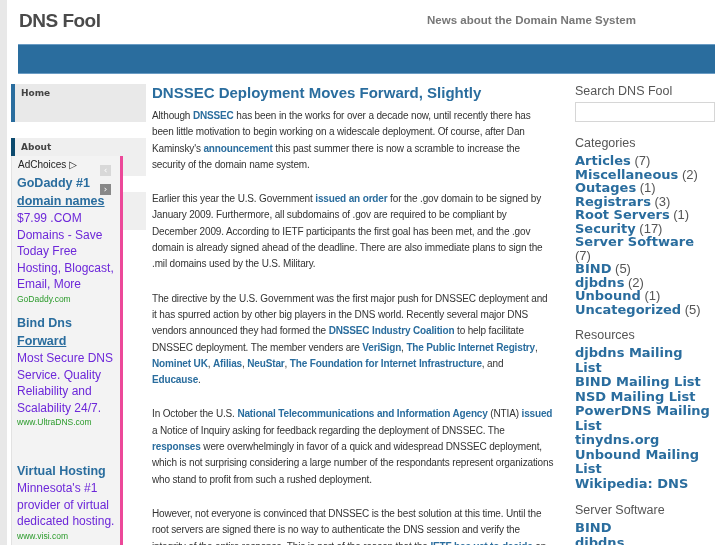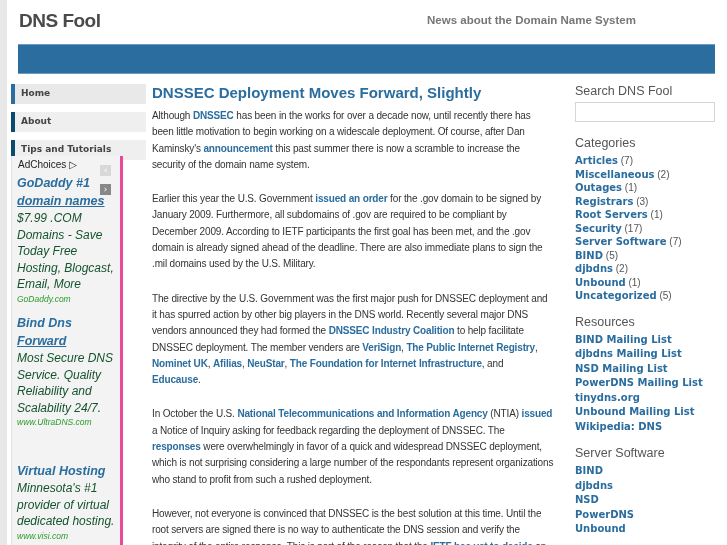--- a/index.html
+++ b/index.html
@@ -23,62 +23,62 @@
     font-family: "Liberation Sans", sans-serif;
     font-size: 11.5px; font-weight: bold; color: #777777;
   }
   .navbar {
     position: absolute; left: 11px; top: 44px; width: 697px; height: 28px;
     background: #2a6d9e; border-top: 1px solid #6a9cc4; border-bottom: 1px solid #6a9cc4;
   }
   
   .leftnav { position: absolute; left: 11px; top: 84px; width: 135px; }
   .navitem {
-    height: 20px; margin-bottom: 8px; background: #efefef;
+    height: 38px; margin-bottom: 16px; background: #efefef;
     border-left: 4px solid #0c4a6e; position: relative;
   }
   .navitem.active { border-left-color: #2a6d9e; background: #e9e9e9; }
   .navitem span {
     position: absolute; left: 6px; top: 4px;
     font-size: 9px; font-weight: bold; color: #444; font-family: "DejaVu Sans", sans-serif;
   }
   .adbox {
     position: absolute; left: 11px; top: 156px; width: 108px; height: 389px;
     background: #f3f3f3; border-left: 1px solid #e2e2e2; border-right: 3px solid #ec4899;
   }
   .adchoices { position: absolute; left: 6px; top: 3px; font-size: 10px; color: #222; font-family: "Liberation Sans", sans-serif; }
   .adchoices .tri { font-size: 10px; }
   .adarrows { position: absolute; left: 88px; top: 2px; }
   .adarrow { display: inline-block; width: 11px; height: 11px; background: #d8d8d8; color: #fff; font-size: 9px; line-height: 11px; text-align: center; margin-right: 1px; }
   .adarrow.dark { background: #888; }
-  .ad { position: absolute; left: 5px; width: 104px; font-family: "Liberation Sans", sans-serif; font-style: italic; }
+  .ad { position: absolute; left: 5px; width: 104px; font-family: "Liberation Sans", sans-serif; }
   .ad-title { font-size: 12.5px; font-weight: bold; color: #2a6d9e; line-height: 18px; }
   .ad-title.u { text-decoration: underline; }
-  .ad-body { font-size: 12px; color: #14532d; line-height: 16.5px; }
+  .ad-body { font-size: 12px; color: #6d28d9; line-height: 16.5px; }
   .ad-url { font-size: 8.5px; color: #2b9b2b; line-height: 12px; }
   
   .main { position: absolute; left: 152px; top: 84px; width: 418px; }
   .post-title {
     font-family: "Liberation Sans", sans-serif; font-size: 15px; font-weight: bold; color: #2a6d9e;
     margin: 0 0 7px 0; white-space: nowrap;
   }
   .post p {
     margin: 0 16px 18px 0; font-family: "Liberation Sans", sans-serif;
     font-size: 10px; line-height: 16.3px; color: #333; letter-spacing: -0.15px;
   }
   .post a { color: #2a6d9e; font-weight: bold; text-decoration: none; }
   
   .right { position: absolute; left: 575px; top: 84px; width: 135px; font-family: "Liberation Sans", sans-serif; }
   .right h3 { margin: 0; font-size: 12.5px; font-weight: normal; color: #555; }
   .search-input {
     display: block; width: 140px; height: 20px; margin: 4px 0 14px 0;
     border: 1px solid #d6d6d6; background: #fff; box-sizing: border-box;
   }
   .list { margin: 4px 0 12px 0; padding: 0; list-style: none; }
-  .list li { font-size: 10px; line-height: 13.5px; color: #555; }
+  .list li { font-size: 13px; line-height: 13.5px; color: #555; }
   .list li a { color: #2a6d9e; font-weight: bold; text-decoration: none; font-family: "DejaVu Sans", sans-serif; }
   .list.res li { line-height: 14.5px; }
 </style>
 </head>
 <body>
 
 <div class="page">
   <div class="site-title">DNS Fool</div>
   <div class="tagline">News about the Domain Name System</div>
   <div class="navbar"></div>
@@ -159,22 +159,22 @@
     <li><a>Security</a> <span>(17)</span></li>
     <li><a>Server Software</a> <span>(7)</span></li>
     <li><a>BIND</a> <span>(5)</span></li>
     <li><a>djbdns</a> <span>(2)</span></li>
     <li><a>Unbound</a> <span>(1)</span></li>
     <li><a>Uncategorized</a> <span>(5)</span></li>
   </ul>
 
   <h3>Resources</h3>
   <ul class="list res">
+    <li><a>djbdns Mailing List</a></li>
     <li><a>BIND Mailing List</a></li>
-    <li><a>djbdns Mailing List</a></li>
     <li><a>NSD Mailing List</a></li>
     <li><a>PowerDNS Mailing List</a></li>
     <li><a>tinydns.org</a></li>
     <li><a>Unbound Mailing List</a></li>
     <li><a>Wikipedia: DNS</a></li>
   </ul>
 
   <h3>Server Software</h3>
   <ul class="list res">
     <li><a>BIND</a></li>

